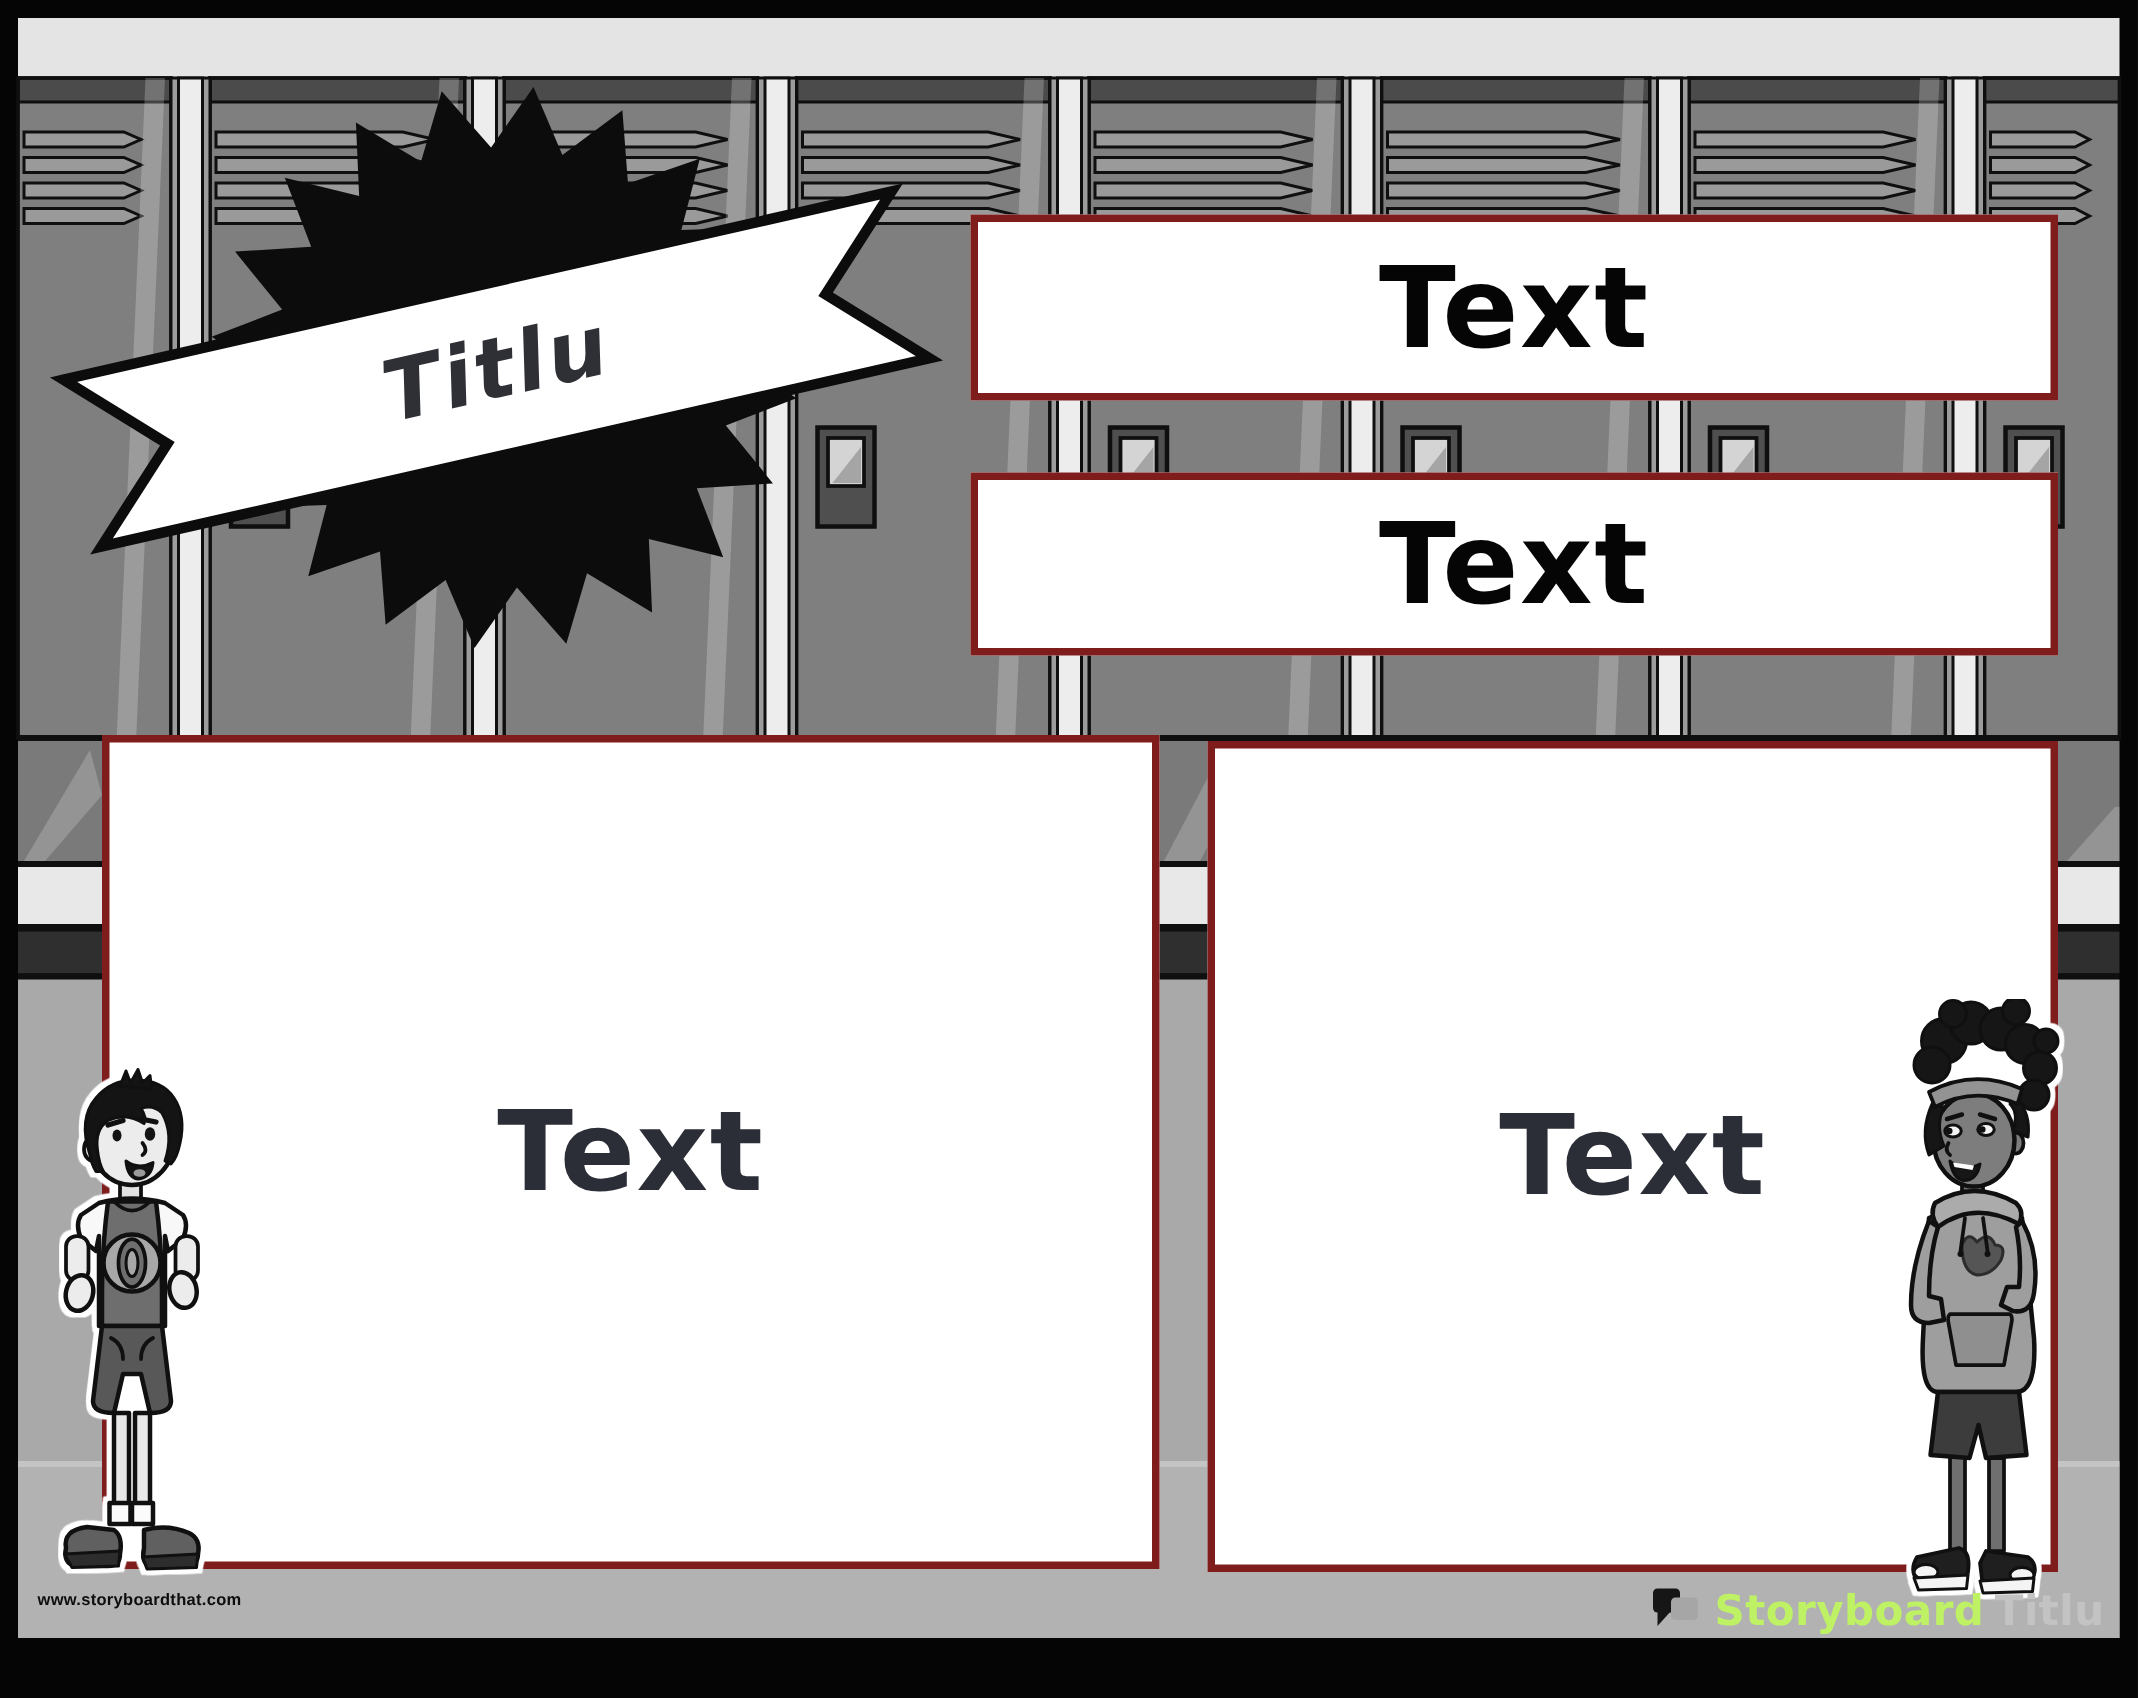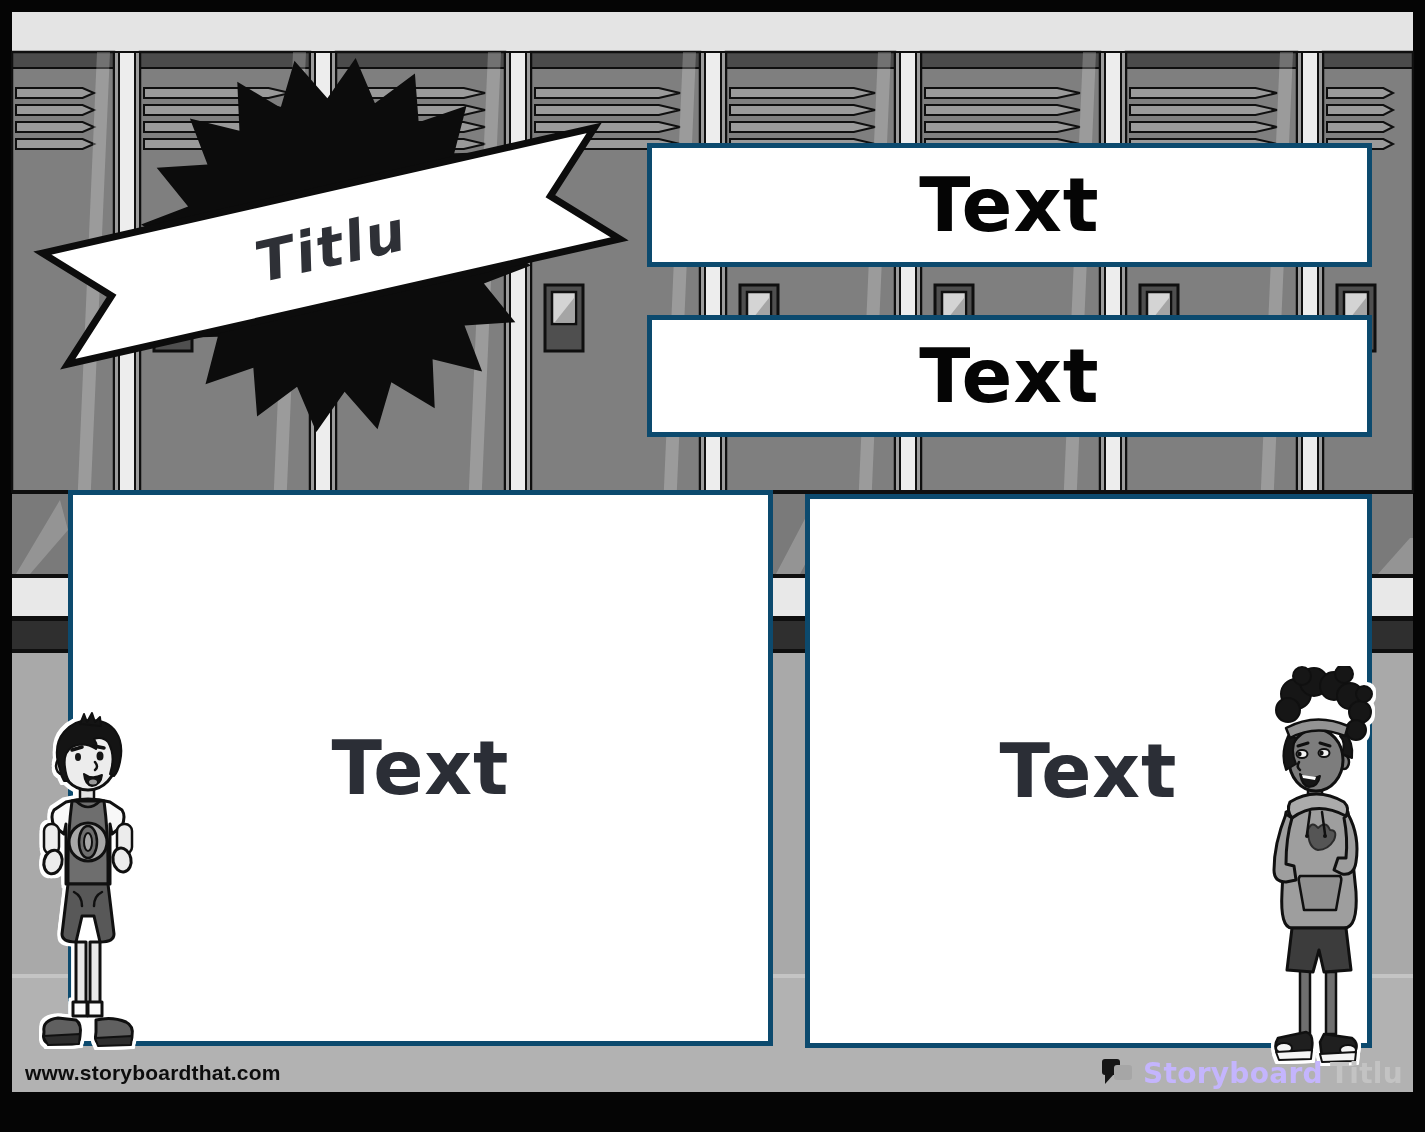--- a/index.html
+++ b/index.html
@@ -2,21 +2,21 @@
 <html><head>
 <meta charset="utf-8">
 <style>
   html,body{margin:0;padding:0;background:#1a1a1a;}
   .poster{
     position:relative;width:1425px;height:1132px;overflow:hidden;
     background:#000;font-family:"DejaVu Sans",sans-serif;
   }
   .poster svg.layer{position:absolute;left:0;top:0;width:1425px;height:1132px;pointer-events:none;}
   .panel{
-    position:absolute;background:#ffffff;border:5px solid #0c4a6e;box-sizing:border-box;
+    position:absolute;background:#ffffff;border:5px solid #7f1d1d;box-sizing:border-box;
     display:flex;align-items:center;justify-content:center;
   }
   .bar{left:647px;width:725px;}
   .bar1{top:143px;height:124px;}
   .bar2{top:315px;height:122px;}
   .bar .ph{font-size:75px;font-weight:bold;color:#050505;letter-spacing:1px;}
   .bigbox .ph{font-size:74px;font-weight:bold;color:#2b2e36;letter-spacing:1px;}
   .box-left{left:68px;top:490px;width:705px;height:556px;}
   .box-right{left:805px;top:494px;width:567px;height:554px;}
   .title-banner{
@@ -26,29 +26,29 @@
     font-weight:bold;font-style:italic;font-size:56px;color:#2e3036;letter-spacing:2px;
   }
   .character{
     position:absolute;
     filter:drop-shadow(3px 0 0 #fff) drop-shadow(-3px 0 0 #fff) drop-shadow(0 3px 0 #fff) drop-shadow(0 -3px 0 #fff);
   }
   .boy{left:24px;top:712px;width:128px;height:348px;}
   .girl{left:1252px;top:666px;width:136px;height:398px;}
   .watermark{
     position:absolute;left:25px;top:1061px;
-    font-family:"Liberation Sans",sans-serif;font-weight:bold;font-size:21px;color:#0d0d0d;
+    font-family:"Liberation Sans",sans-serif;font-weight:bold;font-size:11px;color:#0d0d0d;
     letter-spacing:0.2px;
   }
   .logo{
     position:absolute;right:22px;top:1055px;height:36px;
     display:flex;align-items:center;gap:7px;
     font-size:28px;font-weight:600;letter-spacing:0.3px;
   }
-  .logo .p{color:#c4b5fd;}
+  .logo .p{color:#bef264;}
   .logo .s{color:#c3c3c3;}
 </style>
 </head>
 <body>
 
 <div class="poster">
 
   <svg class="layer" viewBox="0 0 1425 1132">
     <defs>
       <polygon id="slat" points="0,0 128,0 150,5 128,10 0,10" fill="#9a9a9a" stroke="#0f0f0f" stroke-width="2" vector-effect="non-scaling-stroke"></polygon>

